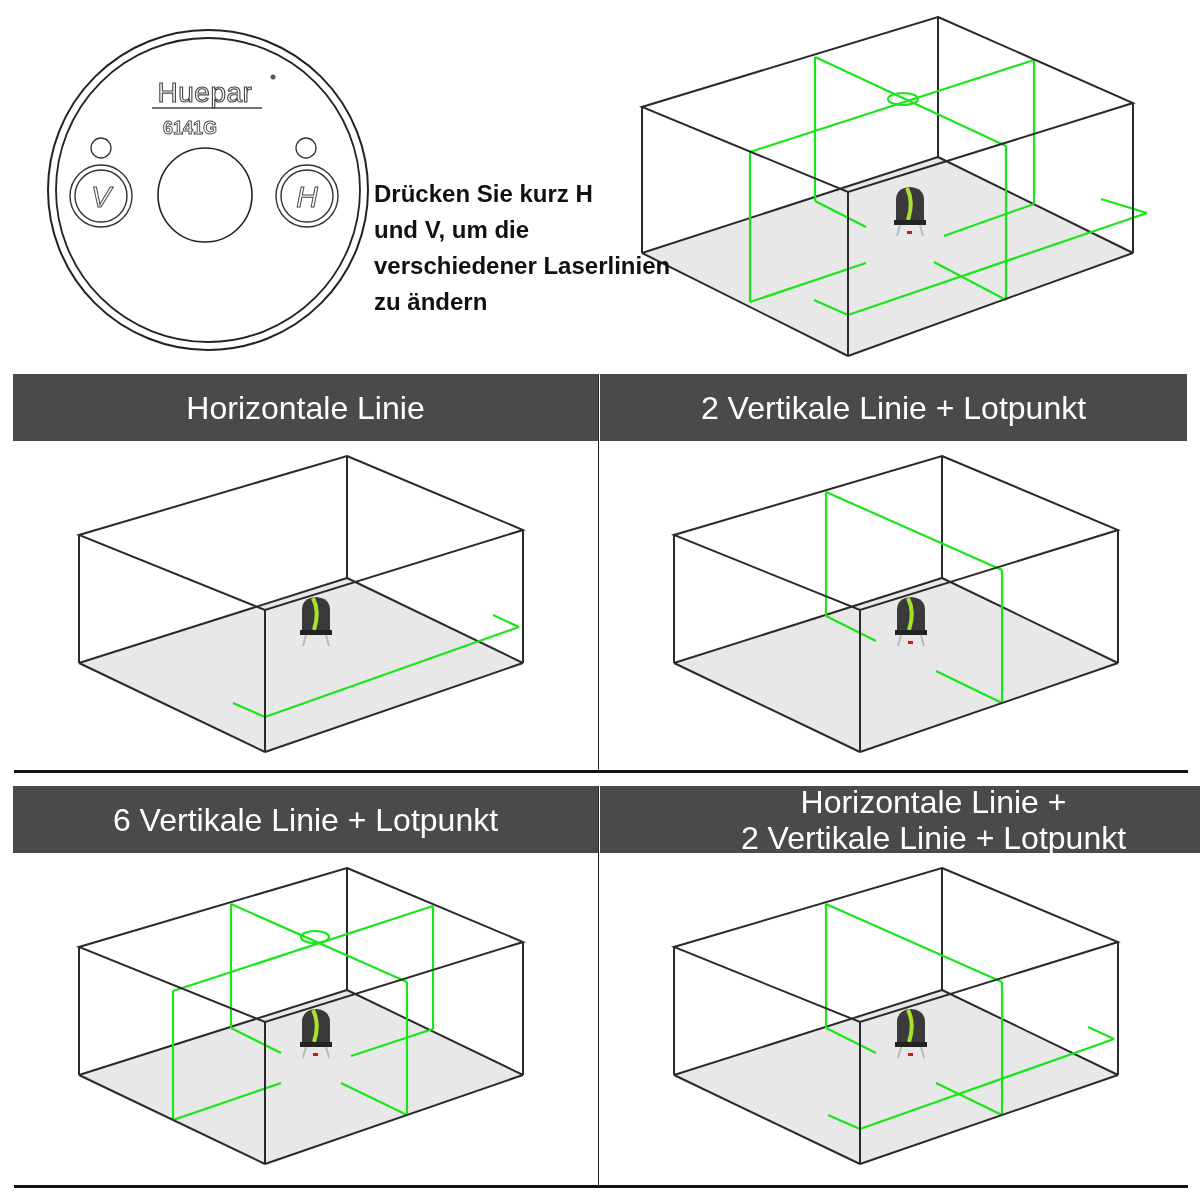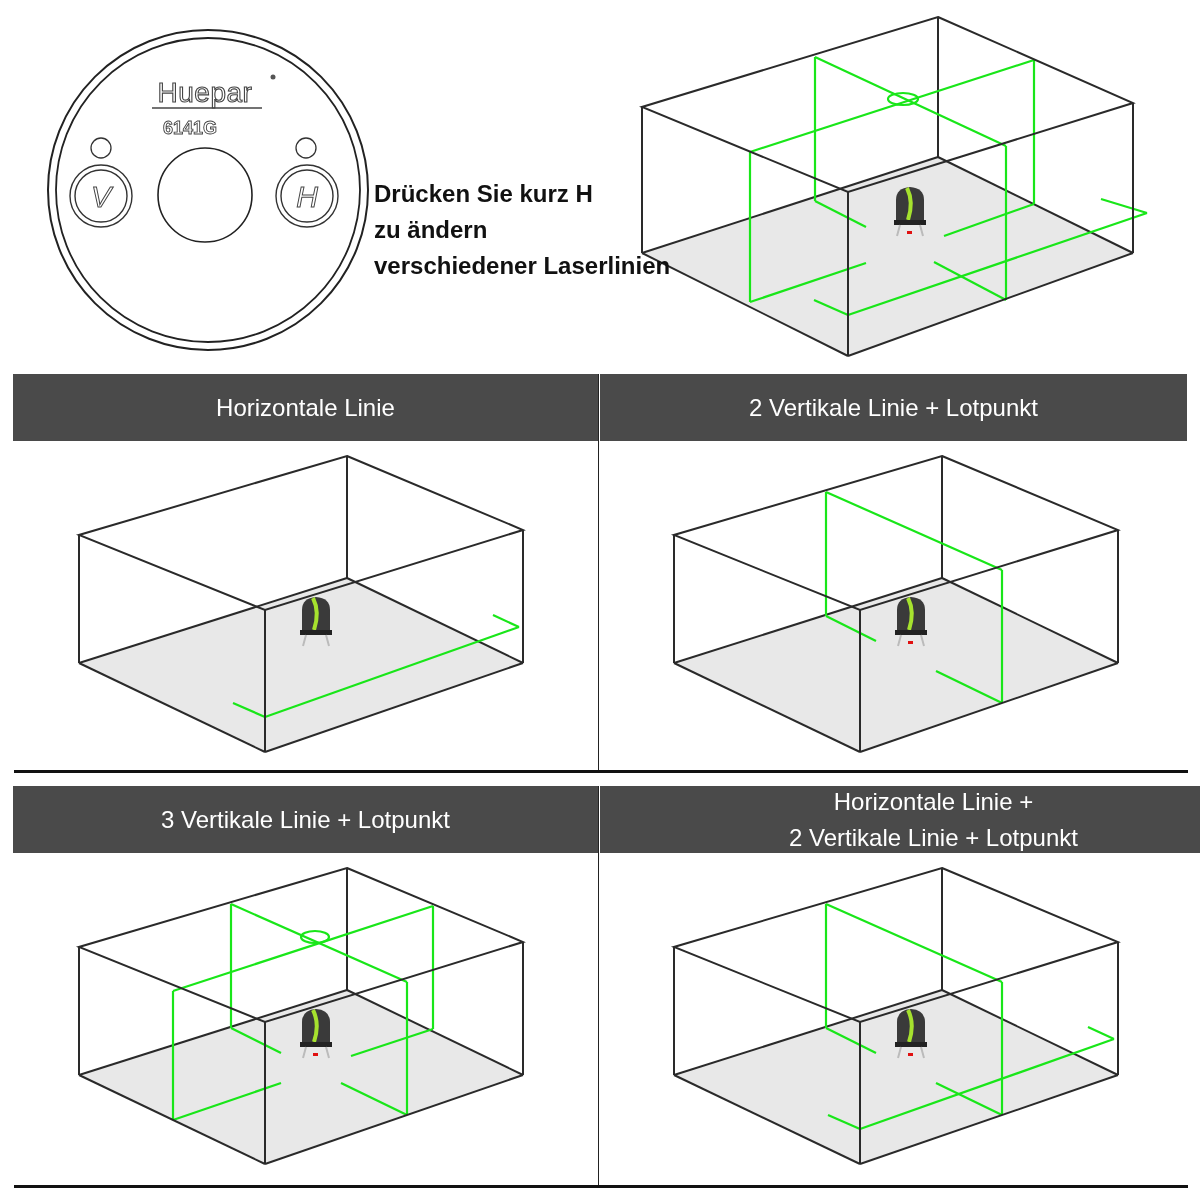--- a/index.html
+++ b/index.html
@@ -6,21 +6,21 @@
   body { width: 1200px; height: 1200px; position: relative; overflow: hidden; font-family: "Liberation Sans", sans-serif; }
   .layer { position: absolute; left: 0; top: 0; }
   .instruction {
     position: absolute; left: 374px; top: 176px; width: 460px;
     font-family: "Liberation Sans", sans-serif; font-weight: bold;
     font-size: 24px; line-height: 36px; color: #111111; z-index: 3;
   }
   .instruction span { display: block; white-space: nowrap; }
   .hdr {
     position: absolute; background: #4a4a4a; color: #ffffff;
-    font-family: "Liberation Sans", sans-serif; font-size: 24px;
+    font-family: "Liberation Sans", sans-serif; font-size: 32px;
     display: flex; align-items: center; justify-content: center;
     text-align: center; line-height: 36px;
   }
   .hdr span { display: block; }
   .hdr-multi { flex-direction: column; padding-left: 40px; }
   .vdivider { position: absolute; left: 598px; width: 1px; background: #222; }
   .hline { position: absolute; height: 3px; background: #111; }
 </style>
 </head>
 <body>
@@ -95,32 +95,33 @@
     <path d="M-3,-34 Q4,-20 -2,-2" stroke="#a6e22e" stroke-width="4" fill="none"></path>
     <rect x="-16" y="-2" width="32" height="5" fill="#222"></rect>
     <line x1="-10" y1="3" x2="-13" y2="14" stroke="#bbb" stroke-width="2"></line>
     <line x1="10" y1="3" x2="13" y2="14" stroke="#bbb" stroke-width="2"></line>
     <rect x="-3" y="9" width="5" height="3" fill="#e01010"></rect>
   </g>
 </svg>
 
 <div class="instruction">
   <span>Drücken Sie kurz H</span>
+  <span>und V, um die</span>
+  <span>verschiedener Laserlinien</span>
   <span>zu ändern</span>
-  <span>verschiedener Laserlinien</span>
 </div>
 
 <div class="hdr" style="left:13px; top:374px; width:585px; height:67px;">
   <span>Horizontale Linie</span>
 </div>
 <div class="hdr" style="left:600px; top:374px; width:587px; height:67px;">
   <span>2 Vertikale Linie + Lotpunkt</span>
 </div>
 <div class="hdr" style="left:13px; top:786px; width:585px; height:67px;">
-  <span>3 Vertikale Linie + Lotpunkt</span>
+  <span>6 Vertikale Linie + Lotpunkt</span>
 </div>
 <div class="hdr hdr-multi" style="left:600px; top:786px; width:587px; height:67px;">
   <span>Horizontale Linie +</span>
   <span>2 Vertikale Linie + Lotpunkt</span>
 </div>
 
 <div class="vdivider" style="top:374px; height:398px;"></div>
 <div class="vdivider" style="top:786px; height:400px;"></div>
 <div class="hline" style="left:14px; top:770px; width:1174px;"></div>
 <div class="hline" style="left:14px; top:1185px; width:1174px;"></div>

